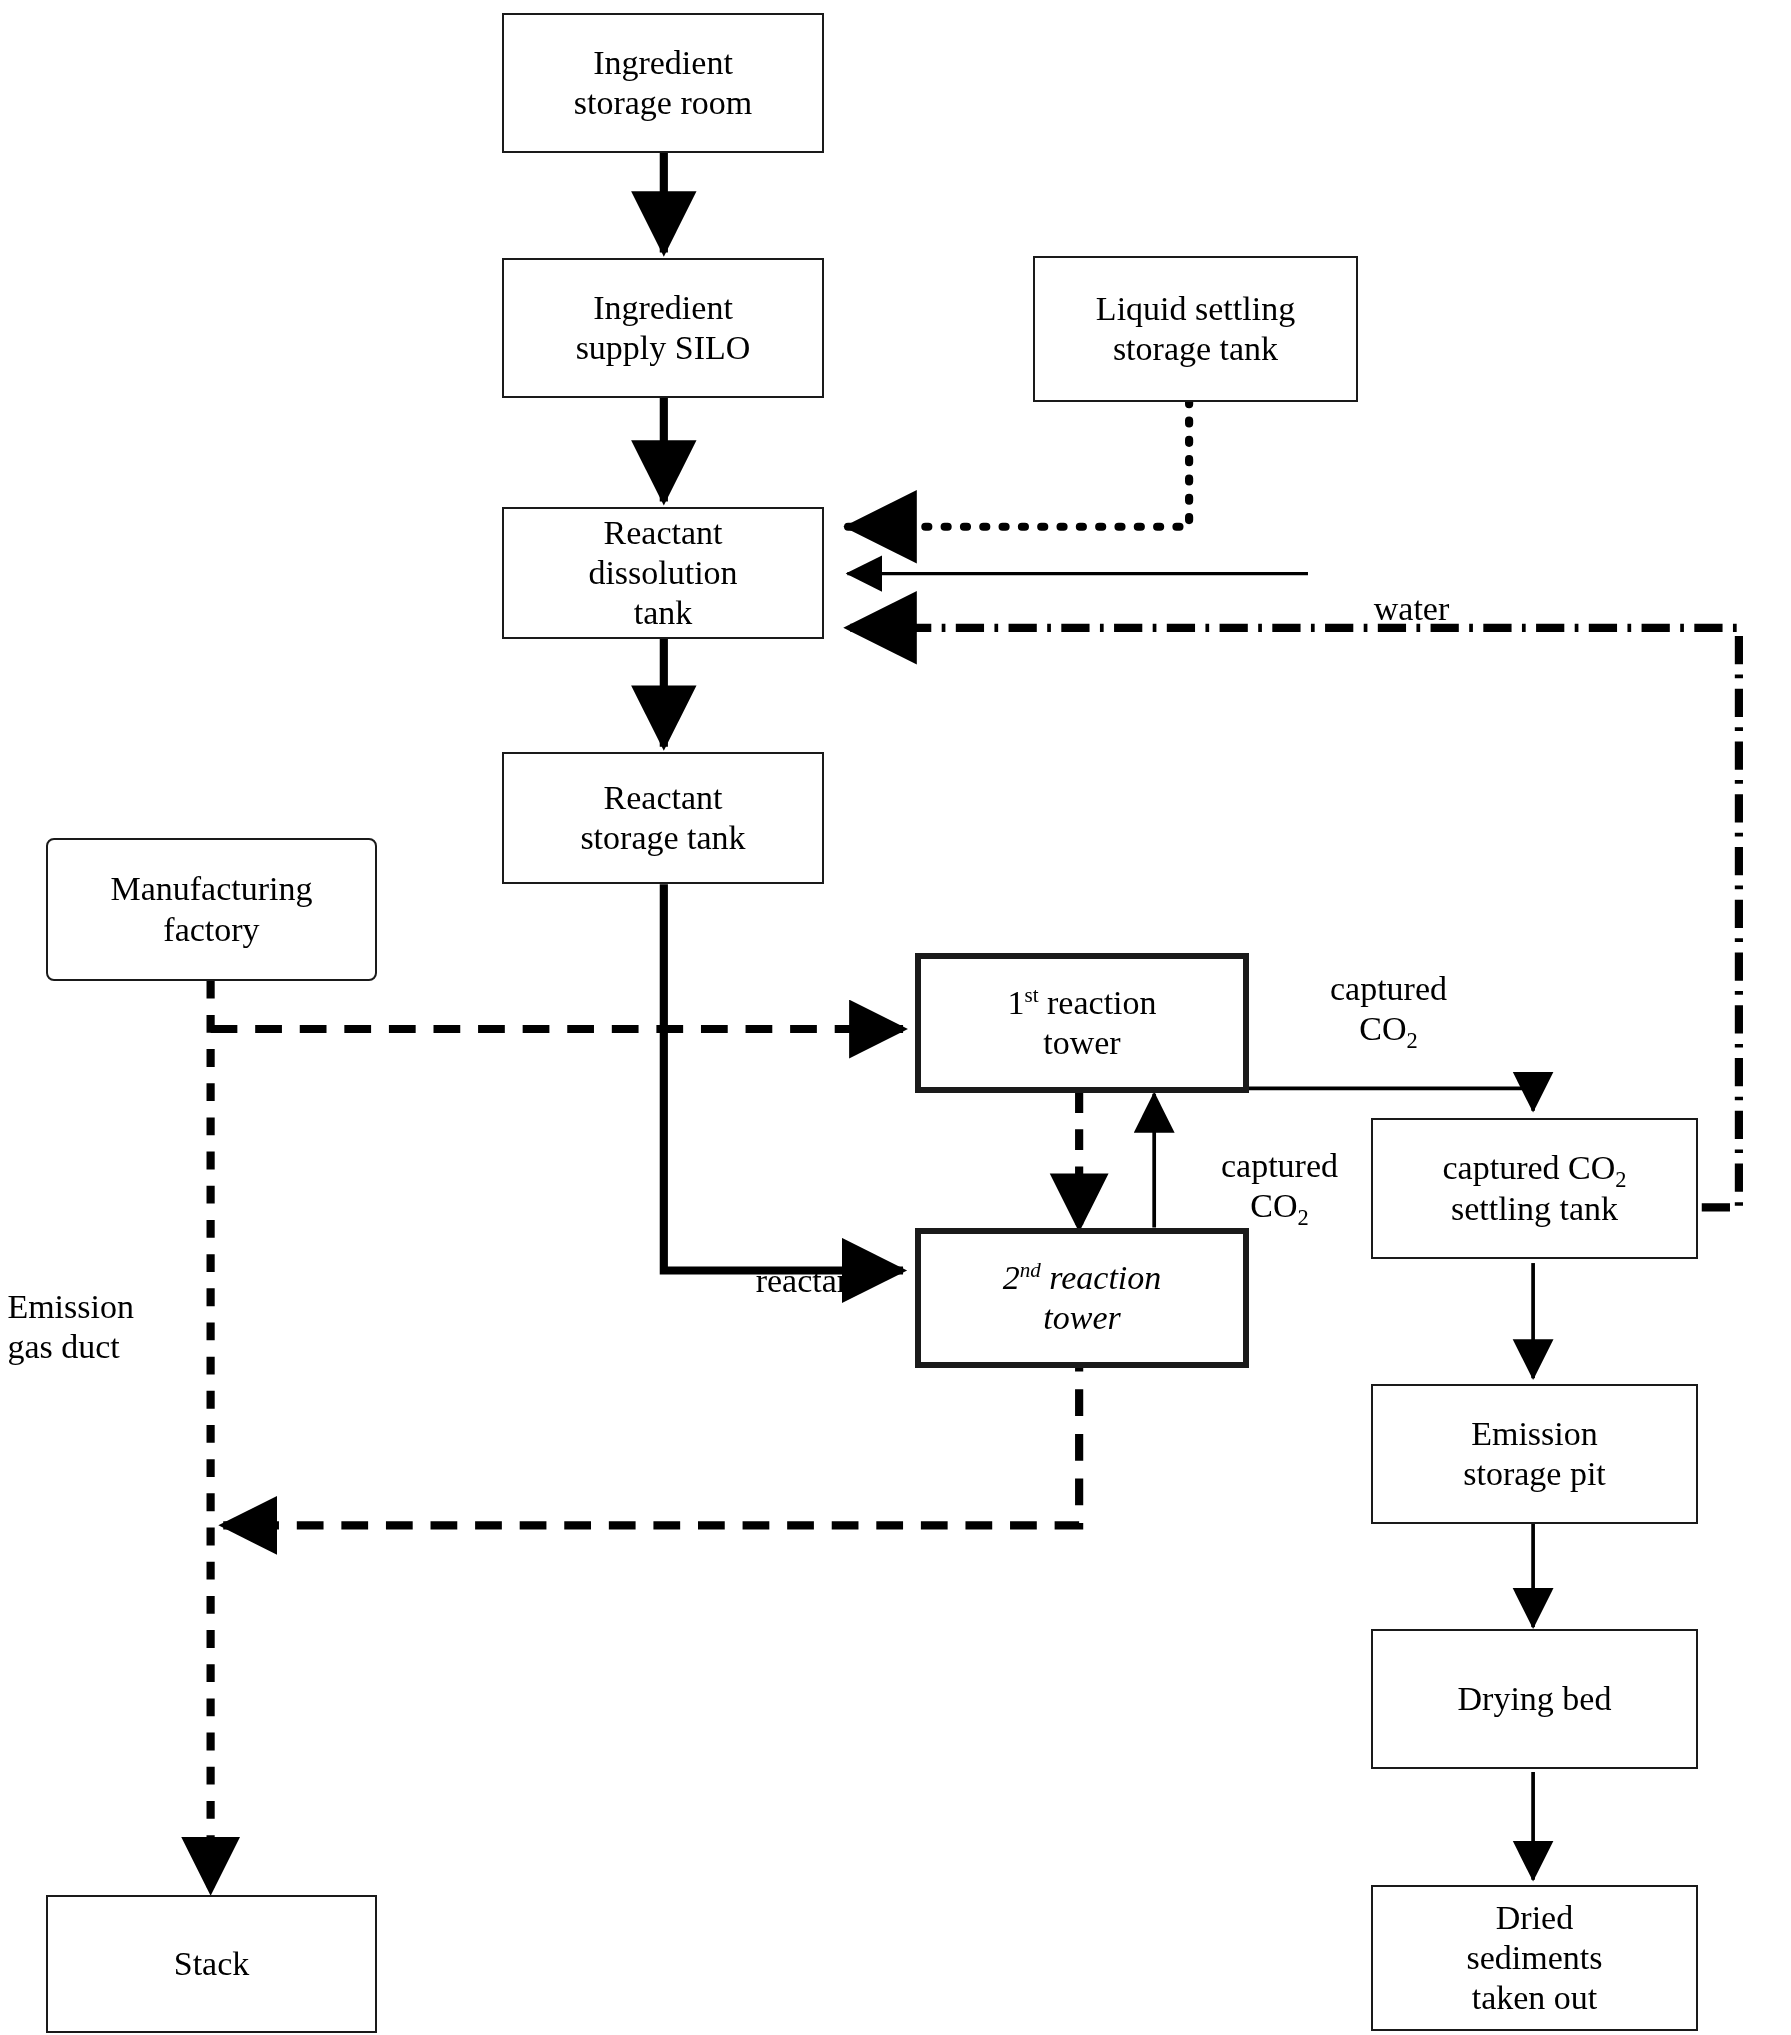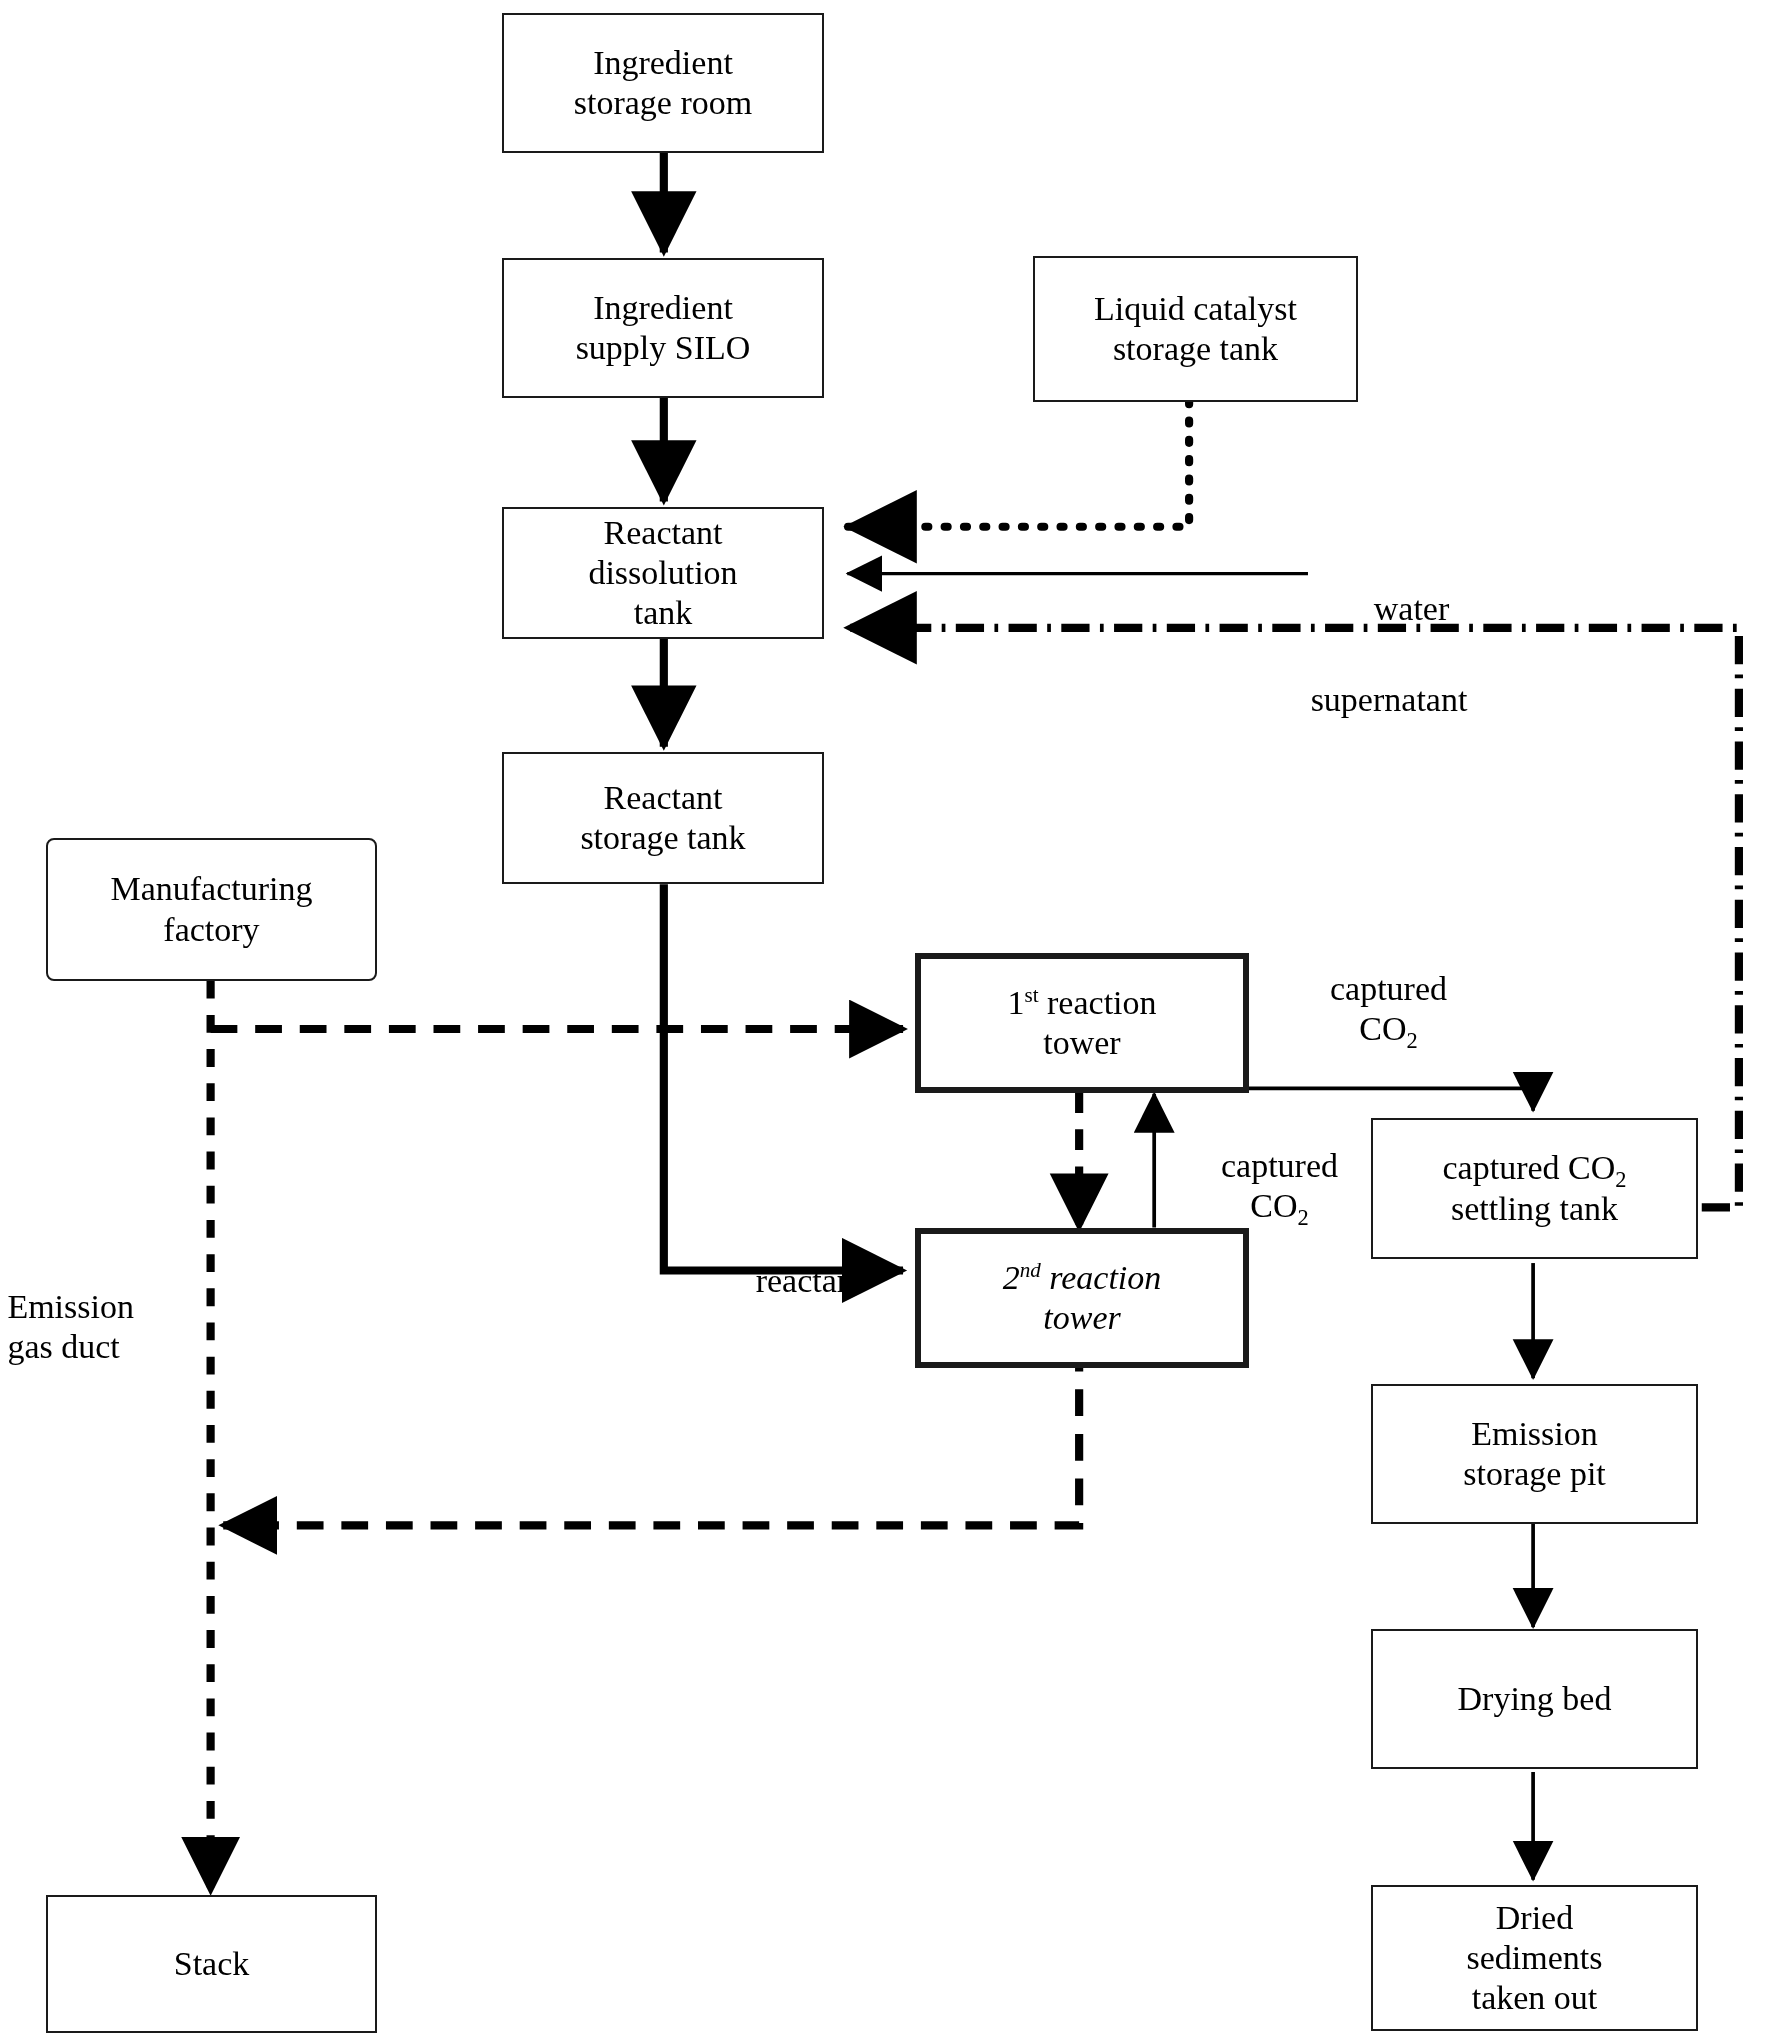--- a/index.html
+++ b/index.html
@@ -127,21 +127,21 @@
     <span class="node-label">Ingredient
 storage room</span>
   </div>
 
   <div class="node-box" style="left:502px; top:258px; width:322px; height:140px;">
     <span class="node-label">Ingredient
 supply SILO</span>
   </div>
 
   <div class="node-box" style="left:1033px; top:256px; width:325px; height:146px;">
-    <span class="node-label">Liquid catalyst
+    <span class="node-label">Liquid settling
 storage tank</span>
   </div>
 
   <div class="node-box" style="left:502px; top:507px; width:322px; height:132px;">
     <span class="node-label">Reactant
 dissolution
 tank</span>
   </div>
 
   <div class="node-box" style="left:502px; top:752px; width:322px; height:132px;">
@@ -182,23 +182,20 @@
   </div>
 
   <div class="node-box" style="left:46px; top:1895px; width:331px; height:138px;">
     <span class="node-label">Stack</span>
   </div>
 
   <div class="edge-label" style="left:1315px; top:550px; width:193px;">
     <span>water</span>
   </div>
 
-  <div class="edge-label" style="left:1248px; top:641px; width:282px;">
-    <span>supernatant</span>
-  </div>
 
   <div class="edge-label" style="left:1277px; top:930px; width:223px;">
     <span>captured<br>CO<sub>2</sub></span>
   </div>
 
   <div class="edge-label" style="left:1168px; top:1107px; width:223px;">
     <span>captured<br>CO<sub>2</sub></span>
   </div>
 
   <div class="edge-label" style="left:713px; top:1222px; width:193px;">

